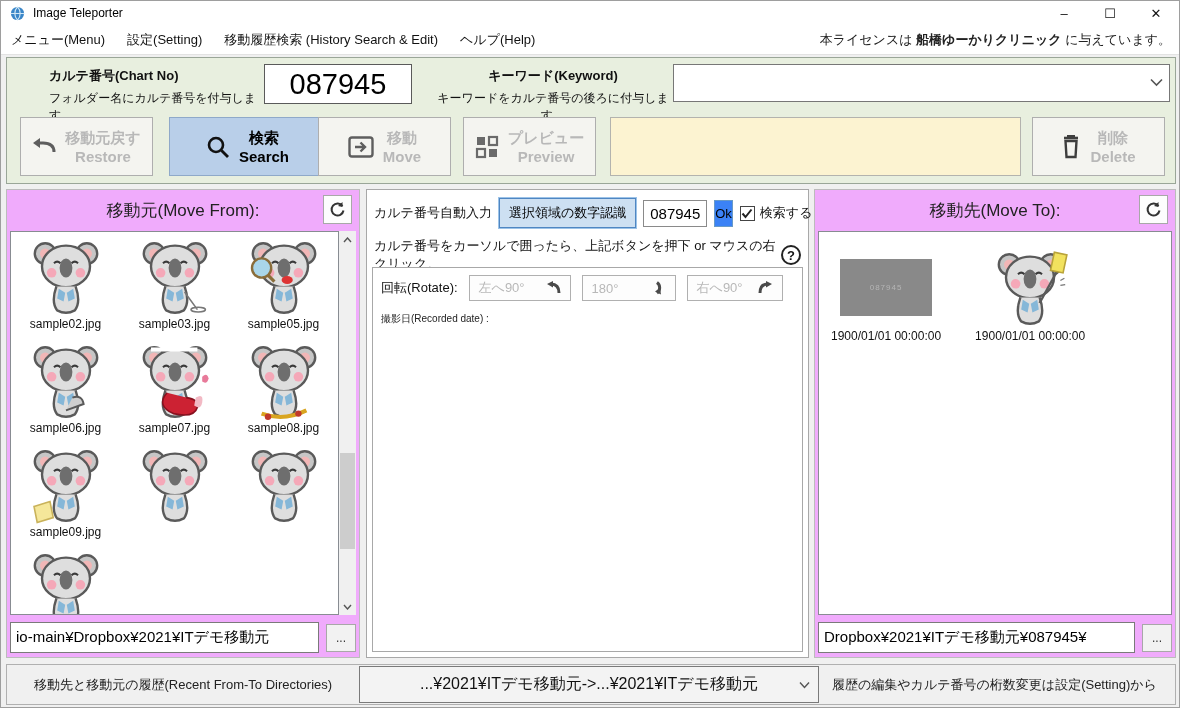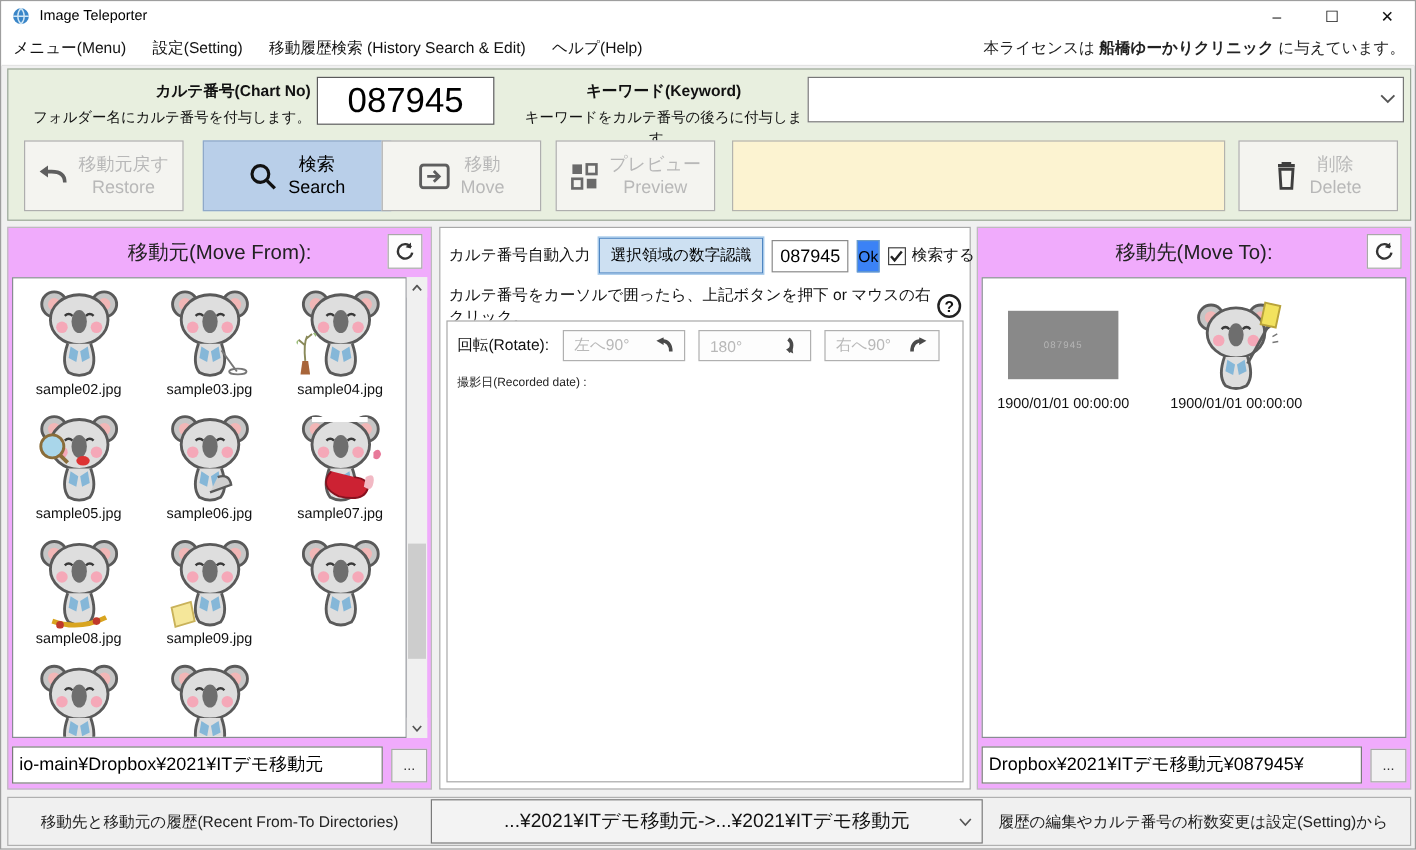--- a/index.html
+++ b/index.html
@@ -19,31 +19,31 @@
   .win-controls { margin-left:auto; display:flex; height:100%; }
   .win-btn { width:46px; height:100%; display:flex; align-items:center; justify-content:center; font-size:13px; color:#111; cursor:default; }
   
   .menubar { position:absolute; top:24px; left:0; right:0; height:30px; background:#fff; display:flex; align-items:center; font-size:13px; border-bottom:1px solid #e3e3e3; }
   .menu-item { padding:0 11px; height:100%; display:flex; align-items:center; }
   .menu-item:first-child { padding-left:10px; }
   .license { margin-left:auto; padding-right:8px; font-size:13px; color:#222; white-space:nowrap; }
   .license b { font-weight:bold; }
   
   .top-panel { position:absolute; top:56px; left:5px; width:1170px; height:127px; background:#e8efdf; border:1px solid #9aa698; }
-  .chartno-labels { position:absolute; top:9px; left:0; width:252px; text-align:right; }
+  .chartno-labels { position:absolute; top:9px; left:0; width:252px; text-align:left;padding-left:42px; }
   .lbl-main { font-size:13px; font-weight:bold; }
   .lbl-sub  { font-size:12px; margin-top:5px; }
   .chartno-input { position:absolute; top:6px; left:257px; width:148px; height:40px; font-size:29px; font-family:"Liberation Sans",sans-serif; text-align:center; border:1px solid #5a5a5a; background:#fff; }
   .keyword-labels { position:absolute; top:9px; left:428px; width:236px; text-align:center; }
   .keyword-combo { position:absolute; top:6px; left:666px; width:497px; height:38px; background:#fff; border:1px solid #777; }
   .keyword-combo input { position:absolute; inset:0; border:none; outline:none; width:100%; height:100%; font-size:16px; padding:0 26px 0 6px; background:transparent; font-family:"Liberation Sans",sans-serif; }
   .combo-chevron { position:absolute; right:6px; top:13px; }
   
   .tb-btn { position:absolute; top:59px; height:59px; border:1px solid #aeaeae; background:#f4f4f0; display:flex; align-items:center; justify-content:center; gap:9px; }
-  .tb-btn .txt { text-align:center; font-size:15px; font-weight:normal; line-height:19px; color:#b8b8b8; }
+  .tb-btn .txt { text-align:center; font-size:15px; font-weight:bold; line-height:19px; color:#b8b8b8; }
   .tb-btn.enabled { background:#b9cfe9; border-color:#8fa9c9; }
   .tb-btn.enabled .txt { color:#000; }
   .btn-restore { left:13px;  width:133px; }
   .btn-search  { left:162px; width:157px; }
   .btn-move    { left:311px; width:133px; }
   .btn-preview { left:456px; width:133px; }
   .msg-area    { position:absolute; top:59px; left:603px; width:411px; height:59px; background:#fcf3d1; border:1px solid #b3b3ae; }
   .btn-delete  { left:1025px; width:133px; }
   
   .panel { position:absolute; top:188px; height:469px; background:#f0abfc; border:1px solid #bcbcbc; }
@@ -243,31 +243,20 @@
               <use href="#koala"></use>
               <path d="M62 70 l16 22 M70 92 a9 3 0 1 0 18 0 a9 3 0 1 0 -18 0" stroke="#777" stroke-width="2" fill="none"></path>
             </svg>
           </div>
         <div class="tlabel">sample03.jpg</div>
       </div>
       <div class="cell">
         <div class="timg">
             <svg class="koala-svg" viewBox="0 0 100 100">
               <use href="#koala"></use>
-              <path d="M8 95 h10 l-2 -14 h-6 z" fill="#a8653a"></path>
-              <path d="M13 81 q-2 -18 2 -26 M13 65 l-7 -6 M14 58 l6 -5" stroke="#8a8a5a" stroke-width="2" fill="none"></path>
-              <path d="M6 59 q-4 2 -1 5 z M21 52 q5 -1 3 4 z" fill="#9bbf7a"></path>
-            </svg>
-          </div>
-        <div class="tlabel">sample04.jpg</div>
-      </div>
-      <div class="cell">
-        <div class="timg">
-            <svg class="koala-svg" viewBox="0 0 100 100">
-              <use href="#koala"></use>
               <circle cx="22" cy="40" r="12" fill="#a9d6ea" stroke="#8a6d3a" stroke-width="3"></circle>
               <path d="M30 49 l8 8" stroke="#8a6d3a" stroke-width="4"></path>
               <ellipse cx="54" cy="55" rx="7" ry="5" fill="#d33"></ellipse>
             </svg>
           </div>
         <div class="tlabel">sample05.jpg</div>
       </div>
       <div class="cell">
         <div class="timg">
             <svg class="koala-svg" viewBox="0 0 100 100">

